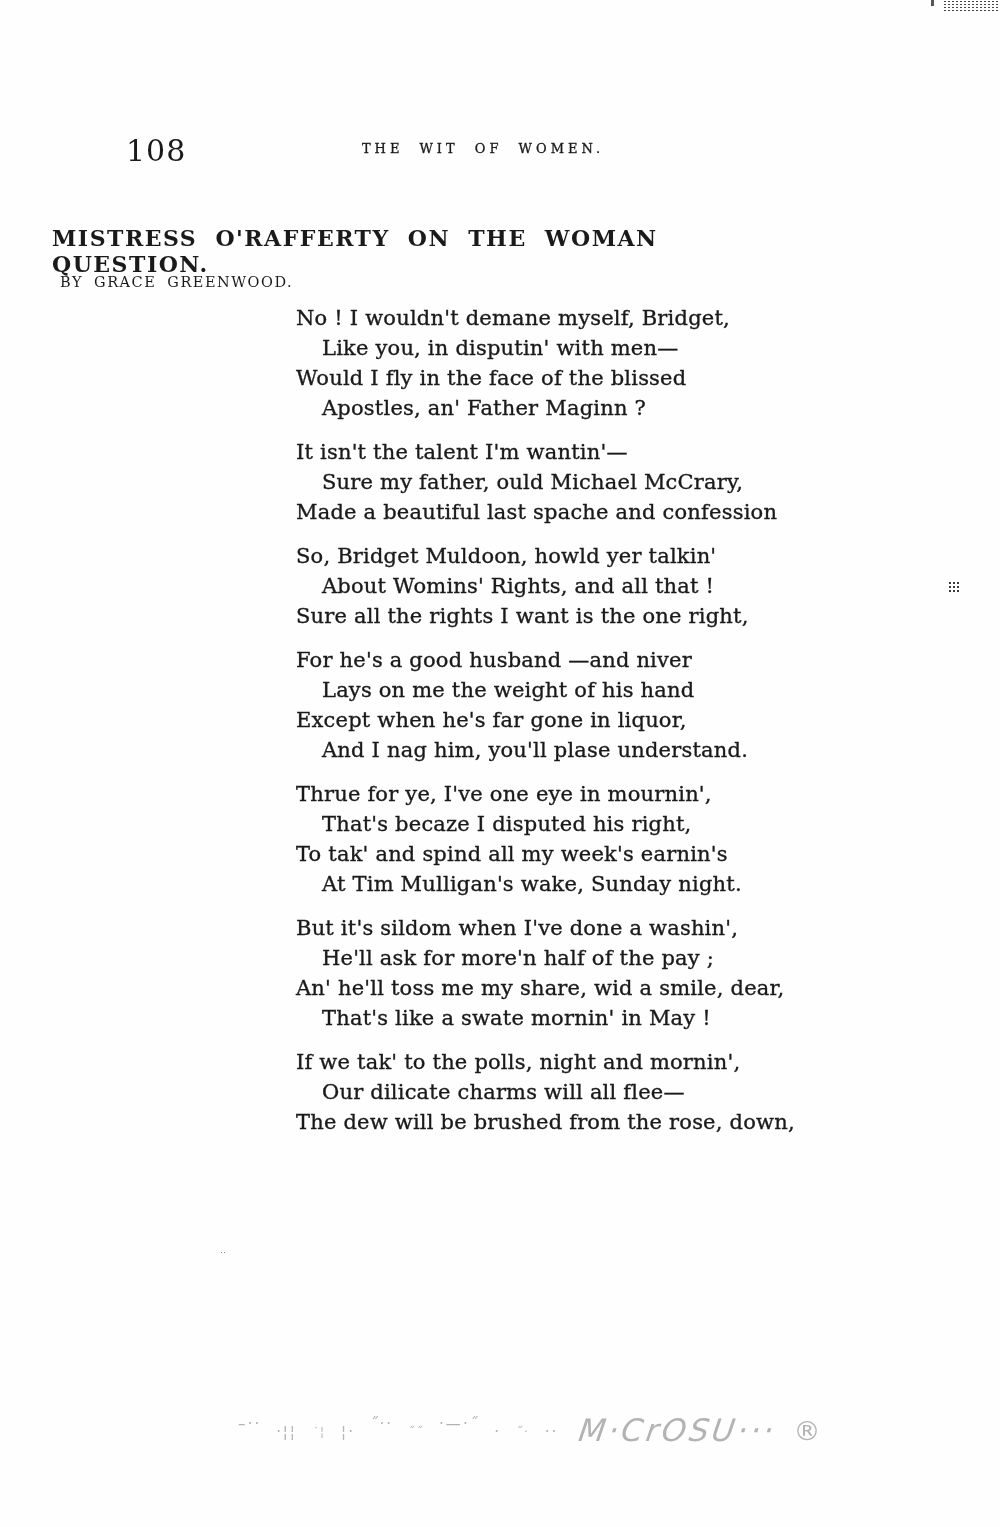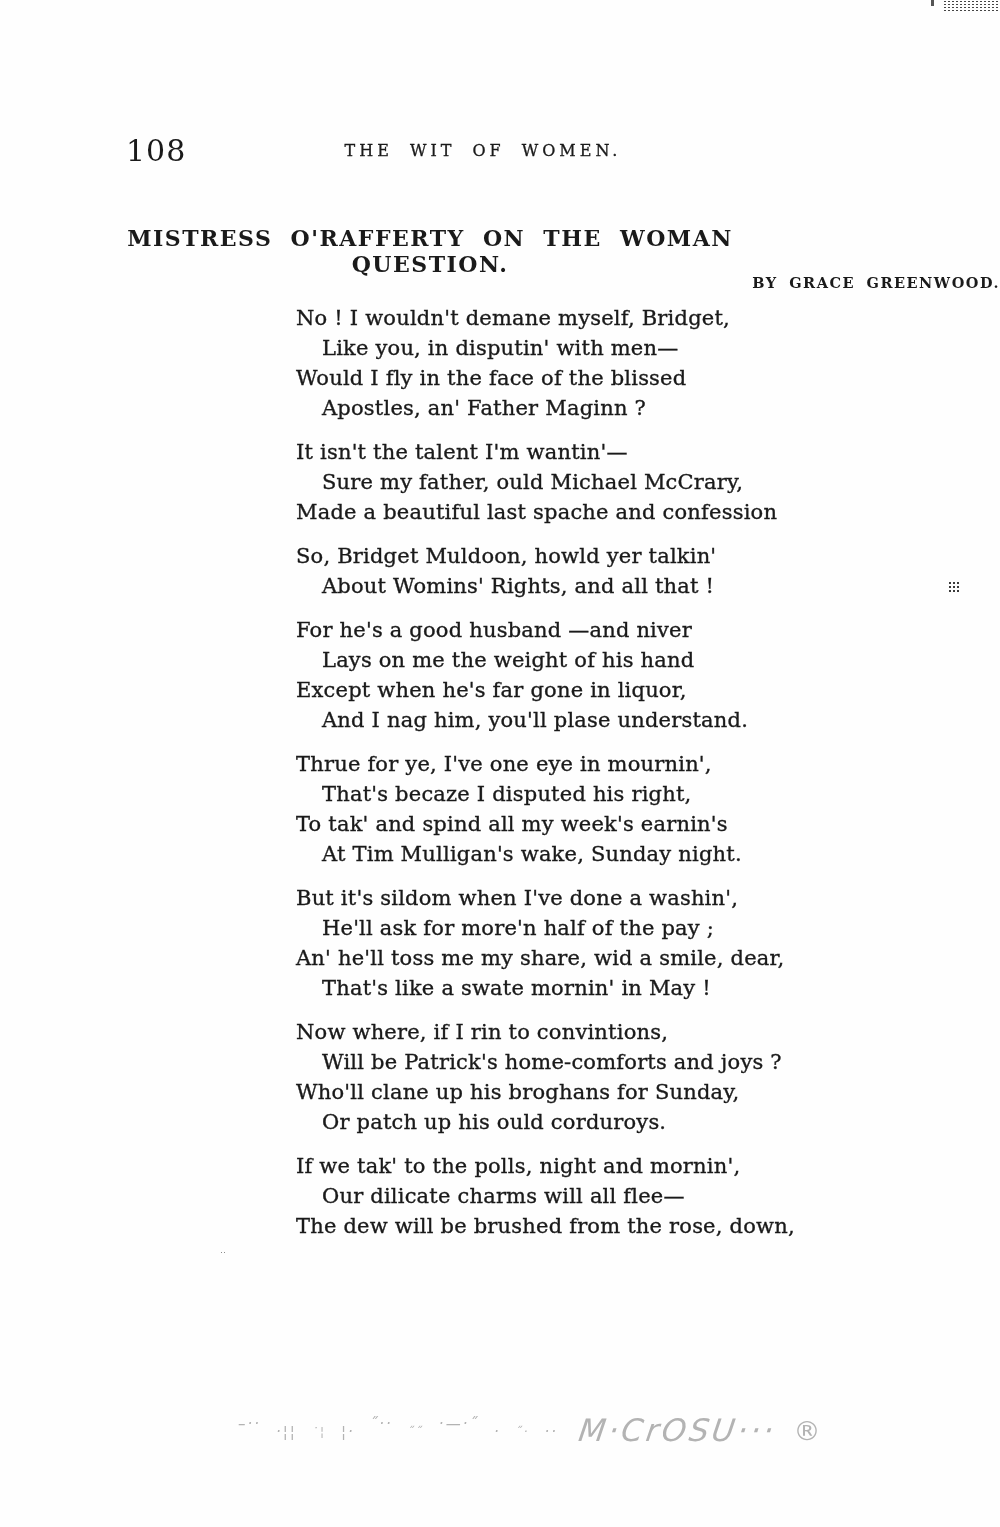--- a/index.html
+++ b/index.html
@@ -23,50 +23,49 @@
     letter-spacing: 1px;
   }
   .running-title {
     position: absolute;
     left: 0;
     top: 141px;
     width: 900px;
     padding-left: 66px;
     box-sizing: border-box;
     text-align: center;
-    font-size: 16px;
+    font-size: 13px;
     letter-spacing: 4px;
     word-spacing: 8px;
     -webkit-text-stroke: 0.3px currentColor;
   }
 
   
   .poem-title {
     position: absolute;
     left: 0;
     top: 225px;
     width: 808px;
     padding-left: 52px;
     box-sizing: border-box;
-    text-align: center;
     font-size: 22px;
     font-weight: bold;
     letter-spacing: 1.5px;
     word-spacing: 9px;
   }
   .poem-byline {
     position: absolute;
     left: 0;
     top: 274px;
     width: 1000px;
     padding-left: 60px;
     box-sizing: border-box;
-    text-align: right;
+    text-align: left;
     font-size: 14.5px;
-    font-weight: bold;
+    font-weight: normal;
     letter-spacing: 1.5px;
     word-spacing: 5px;
   }
 
   
   .poem {
     position: absolute;
     left: 296px;
     top: 303px;
     font-size: 21px;
@@ -169,44 +168,39 @@
         <div class="line indent">Apostles, an' Father Maginn ?</div>
       </div>
       <div class="stanza">
         <div class="line">It isn't the talent I'm wantin'—</div>
         <div class="line indent">Sure my father, ould Michael McCrary,</div>
         <div class="line">Made a beautiful last spache and confession</div>
       </div>
       <div class="stanza">
         <div class="line">So, Bridget Muldoon, howld yer talkin'</div>
         <div class="line indent">About Womins' Rights, and all that !</div>
+        <div class="line">Sure all the rights I want is the one right,</div>
       </div>
       <div class="stanza">
         <div class="line">For he's a good husband —and niver</div>
         <div class="line indent">Lays on me the weight of his hand</div>
         <div class="line">Except when he's far gone in liquor,</div>
         <div class="line indent">And I nag him, you'll plase understand.</div>
       </div>
       <div class="stanza">
         <div class="line">Thrue for ye, I've one eye in mournin',</div>
         <div class="line indent">That's becaze I disputed his right,</div>
         <div class="line">To tak' and spind all my week's earnin's</div>
         <div class="line indent">At Tim Mulligan's wake, Sunday night.</div>
       </div>
       <div class="stanza">
         <div class="line">But it's sildom when I've done a washin',</div>
         <div class="line indent">He'll ask for more'n half of the pay ;</div>
         <div class="line">An' he'll toss me my share, wid a smile, dear,</div>
         <div class="line indent">That's like a swate mornin' in May !</div>
-      </div>
-      <div class="stanza">
-        <div class="line">Now where, if I rin to convintions,</div>
-        <div class="line indent">Will be Patrick's home-comforts and joys ?</div>
-        <div class="line">Who'll clane up his broghans for Sunday,</div>
-        <div class="line indent">Or patch up his ould corduroys.</div>
       </div>
       <div class="stanza">
         <div class="line">If we tak' to the polls, night and mornin',</div>
         <div class="line indent">Our dilicate charms will all flee—</div>
         <div class="line">The dew will be brushed from the rose, down,</div>
       </div>
     </div>
 
   <div class="watermark" id="watermark">
       <span class="fragment">–··</span>

